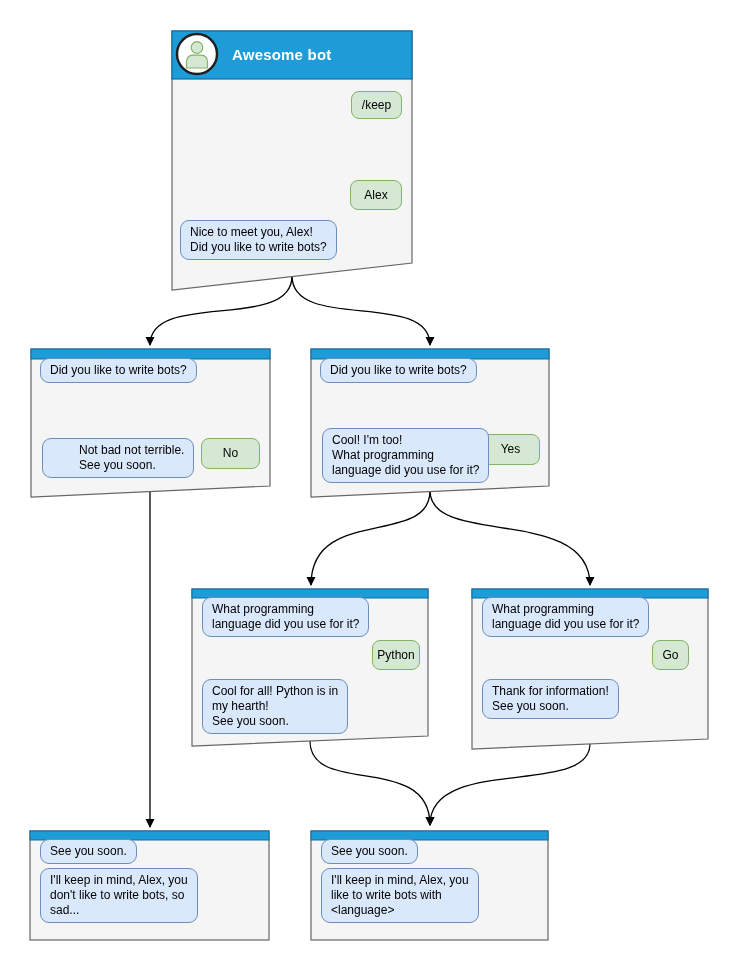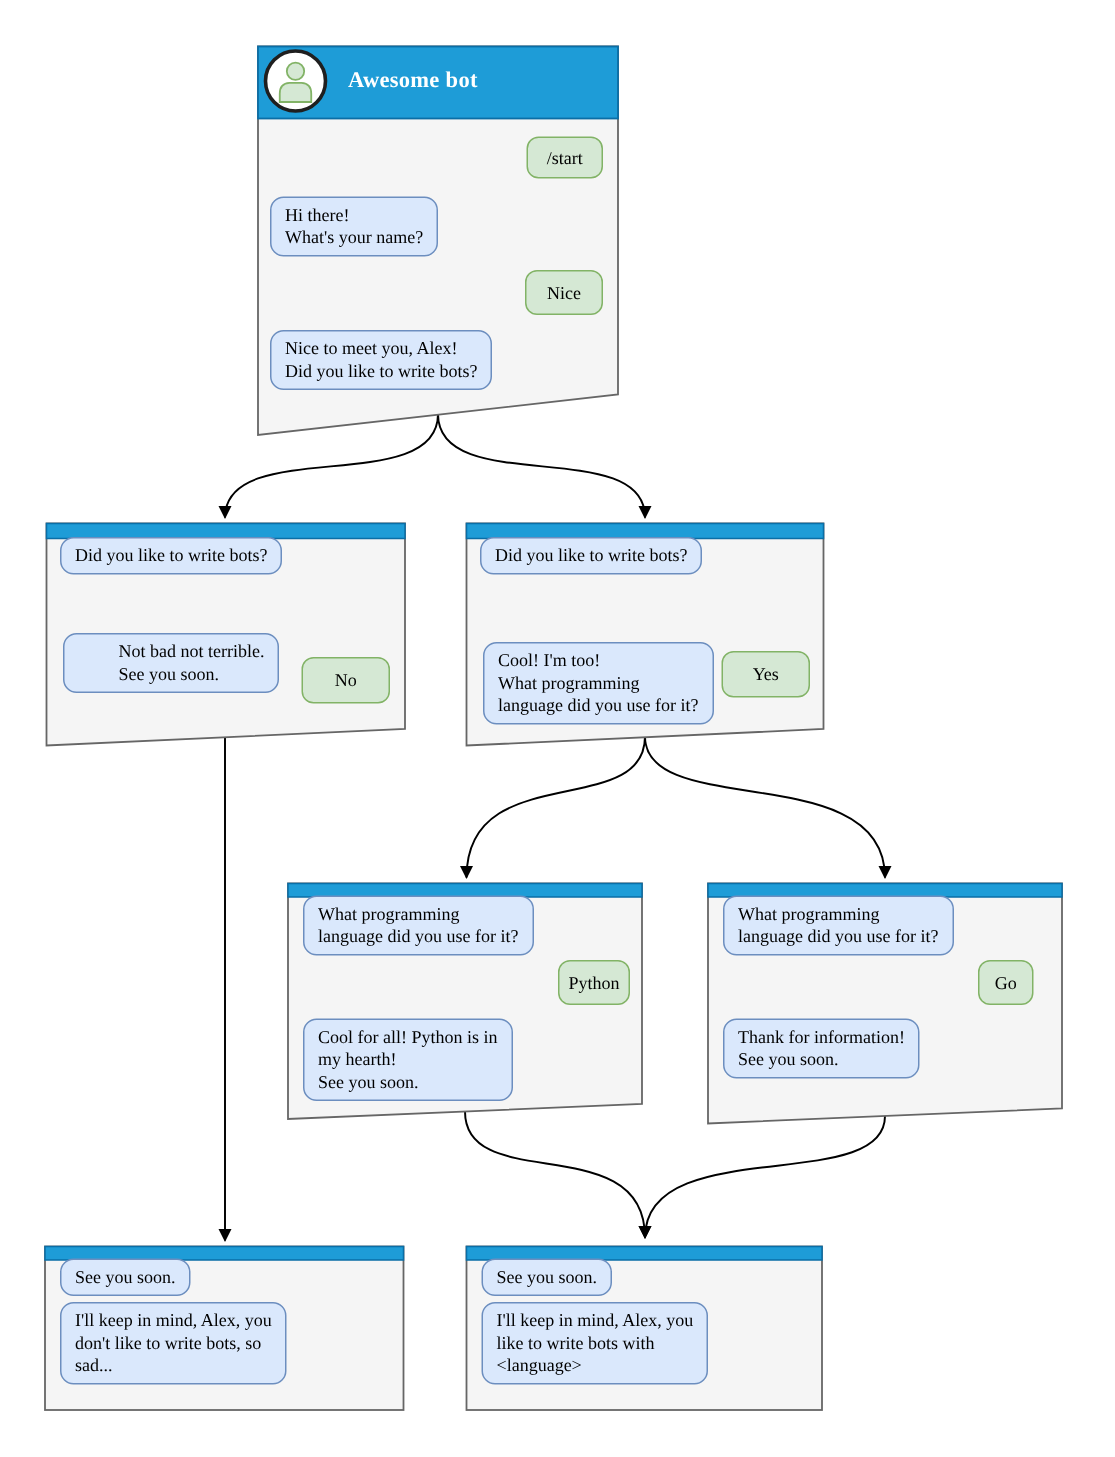--- a/index.html
+++ b/index.html
@@ -1,19 +1,19 @@
 <!DOCTYPE html>
 <html><head>
 <meta charset="utf-8">
 <style>
   html,body{margin:0;padding:0;background:#ffffff;}
   .canvas{
     position:relative;
     width:743px;height:971px;
-    font-family:Liberation Serif, serif;
+    font-family:Liberation Sans, sans-serif;
     color:#000;
     overflow:hidden;
     background:#ffffff;
   }
   .layer{position:absolute;left:0;top:0;}
   .msg{
     position:absolute;
     font-size:12px;
     line-height:15px;
     white-space:pre;
@@ -102,30 +102,28 @@
       <rect x="30" y="831" width="239" height="9" fill="#1e9cd7" stroke="#0a6ea6" stroke-width="1"></rect>
     </g>
 
     <g>
       <rect x="311" y="831" width="237" height="109" fill="#f5f5f5" stroke="#666666" stroke-width="1.2"></rect>
       <rect x="311" y="831" width="237" height="9" fill="#1e9cd7" stroke="#0a6ea6" stroke-width="1"></rect>
     </g>
   </svg>
 
   <div class="bot-title">Awesome bot</div>
-  <div class="msg out" style="left:351px;top:91px;width:51px;height:28px;">/start</div>
-  <div class="msg in" style="left:180px;top:131px;">Hi there!
-What's your name?</div>
-  <div class="msg out" style="left:350px;top:180px;width:52px;height:30px;">Nice</div>
+  <div class="msg out" style="left:351px;top:91px;width:51px;height:28px;">/keep</div>
+  <div class="msg out" style="left:350px;top:180px;width:52px;height:30px;">Alex</div>
   <div class="msg in" style="left:180px;top:220px;">Nice to meet you, Alex!
 Did you like to write bots?</div>
 
   <div class="msg in" style="left:40px;top:358px;">Did you like to write bots?</div>
   <div class="msg out" style="left:201px;top:390px;width:59px;height:31px;margin-top:48px;">No</div>
-  <div class="msg in" style="left:42px;top:422px;padding-left:36px;">Not bad not terrible.
+  <div class="msg in" style="left:42px;top:438px;padding-left:36px;">Not bad not terrible.
 See you soon.</div>
 
   <div class="msg in" style="left:320px;top:358px;">Did you like to write bots?</div>
   <div class="msg out" style="left:481px;top:390px;width:59px;height:31px;margin-top:44px;">Yes</div>
   <div class="msg in" style="left:322px;top:428px;">Cool! I'm too!
 What programming
 language did you use for it?</div>
 
   <div class="msg in" style="left:202px;top:597px;">What programming
 language did you use for it?</div>

